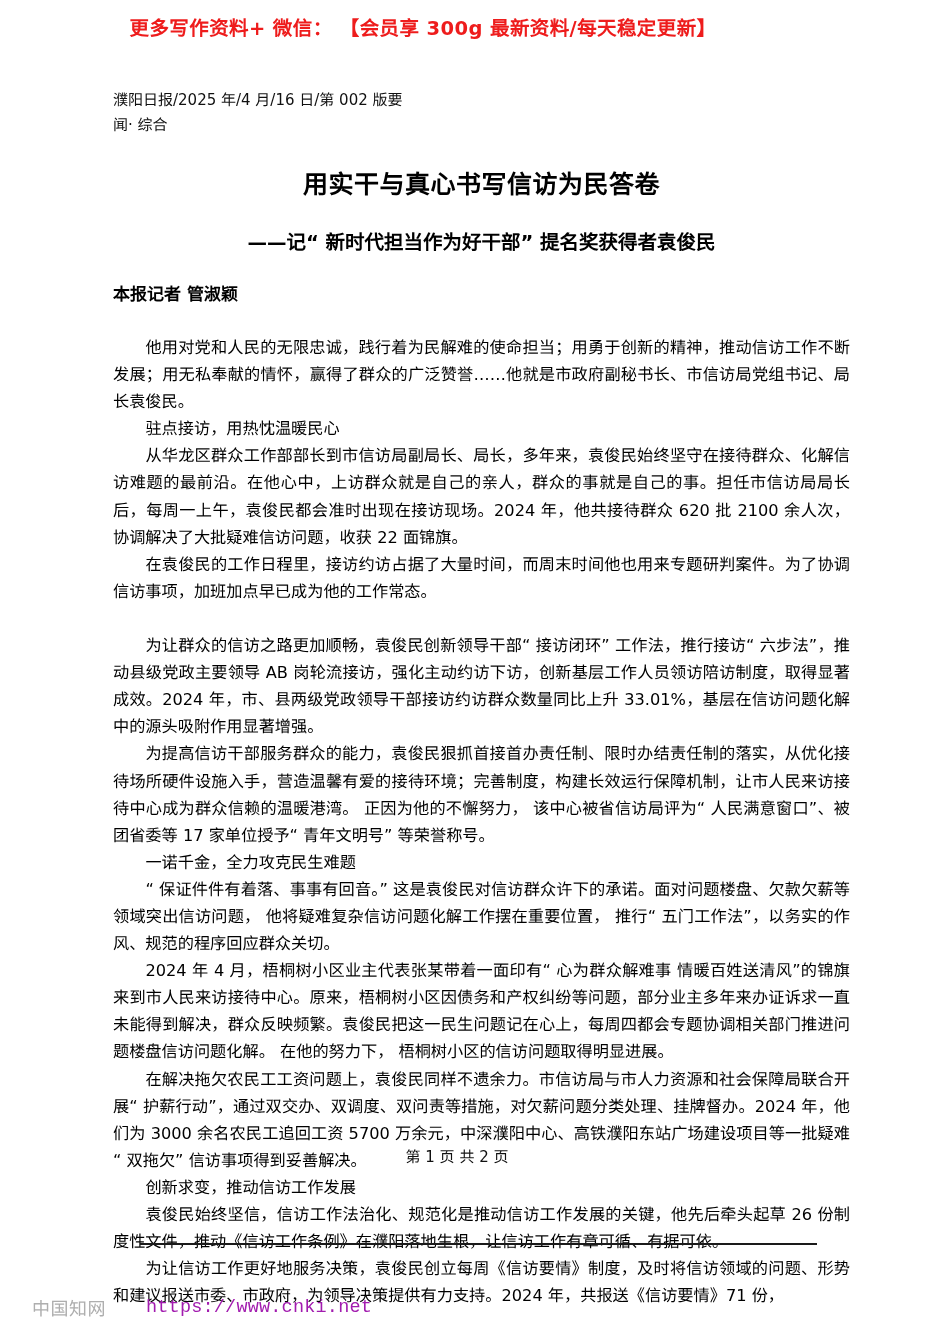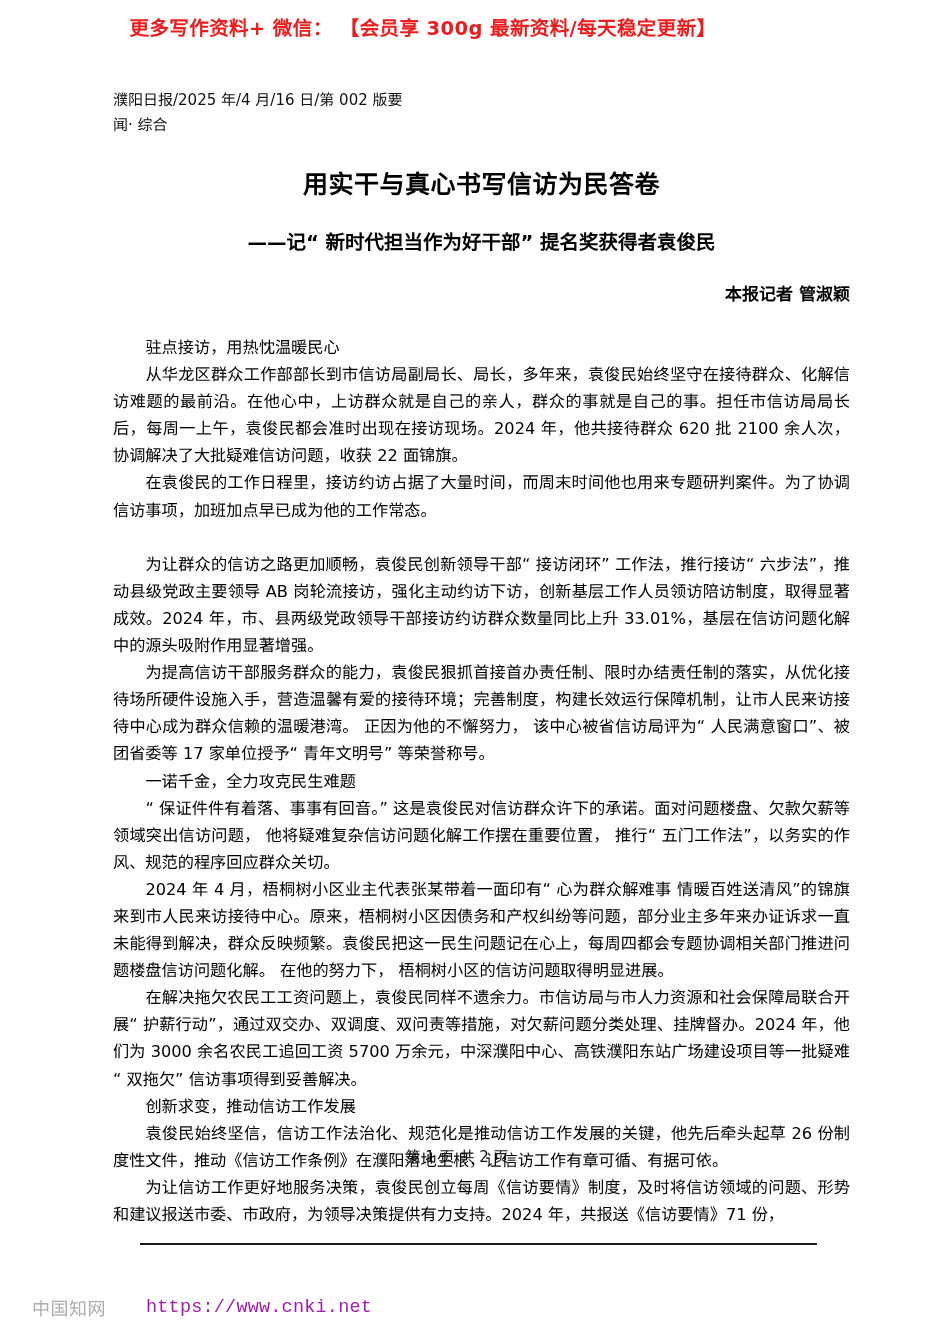--- a/index.html
+++ b/index.html
@@ -66,21 +66,21 @@
   .subtitle {
     margin-top: 26px;
     text-align: center;
     font-size: 19.5px;
     font-weight: bold;
     line-height: 30px;
   }
 
   .byline {
     margin-top: 22px;
-    text-align: right;
+    text-align: left;
     font-size: 17px;
     font-weight: bold;
     line-height: 28px;
   }
 
   .article-body {
     margin-top: 26px;
     font-size: 16.2px;
     line-height: 27.1px;
     text-align: justify;
@@ -152,20 +152,21 @@
 
     <div class="source-line">濮阳日报/2025 年/4 月/16 日/第 002 版要闻· 综合</div>
 
     <h1 class="title">用实干与真心书写信访为民答卷</h1>
 
     <h2 class="subtitle">——记“ 新时代担当作为好干部” 提名奖获得者袁俊民</h2>
 
     <div class="byline">本报记者  管淑颖</div>
 
     <div class="article-body" id="article-body">
+        <p class="para">他用对党和人民的无限忠诚，践行着为民解难的使命担当；用勇于创新的精神，推动信访工作不断发展；用无私奉献的情怀，赢得了群众的广泛赞誉……他就是市政府副秘书长、市信访局党组书记、局长袁俊民。</p>
         <p class="para">驻点接访，用热忱温暖民心</p>
         <p class="para">从华龙区群众工作部部长到市信访局副局长、局长，多年来，袁俊民始终坚守在接待群众、化解信访难题的最前沿。在他心中，上访群众就是自己的亲人，群众的事就是自己的事。担任市信访局局长后，每周一上午，袁俊民都会准时出现在接访现场。2024 年，他共接待群众 620 批 2100 余人次，协调解决了大批疑难信访问题，收获 22 面锦旗。</p>
         <p class="para">在袁俊民的工作日程里，接访约访占据了大量时间，而周末时间他也用来专题研判案件。为了协调信访事项，加班加点早已成为他的工作常态。</p>
         <p class="para blank-before">为让群众的信访之路更加顺畅，袁俊民创新领导干部“ 接访闭环” 工作法，推行接访“ 六步法”，推动县级党政主要领导 AB 岗轮流接访，强化主动约访下访，创新基层工作人员领访陪访制度，取得显著成效。2024 年，市、县两级党政领导干部接访约访群众数量同比上升 33.01%，基层在信访问题化解中的源头吸附作用显著增强。</p>
         <p class="para">为提高信访干部服务群众的能力，袁俊民狠抓首接首办责任制、限时办结责任制的落实，从优化接待场所硬件设施入手，营造温馨有爱的接待环境；完善制度，构建长效运行保障机制，让市人民来访接待中心成为群众信赖的温暖港湾。 正因为他的不懈努力， 该中心被省信访局评为“ 人民满意窗口”、被团省委等 17 家单位授予“ 青年文明号” 等荣誉称号。</p>
         <p class="para">一诺千金，全力攻克民生难题</p>
         <p class="para">“ 保证件件有着落、事事有回音。” 这是袁俊民对信访群众许下的承诺。面对问题楼盘、欠款欠薪等领域突出信访问题， 他将疑难复杂信访问题化解工作摆在重要位置， 推行“ 五门工作法”，以务实的作风、规范的程序回应群众关切。</p>
         <p class="para">2024 年 4 月，梧桐树小区业主代表张某带着一面印有“ 心为群众解难事  情暖百姓送清风”的锦旗来到市人民来访接待中心。原来，梧桐树小区因债务和产权纠纷等问题，部分业主多年来办证诉求一直未能得到解决，群众反映频繁。袁俊民把这一民生问题记在心上，每周四都会专题协调相关部门推进问题楼盘信访问题化解。 在他的努力下， 梧桐树小区的信访问题取得明显进展。</p>
         <p class="para">在解决拖欠农民工工资问题上，袁俊民同样不遗余力。市信访局与市人力资源和社会保障局联合开展“ 护薪行动”，通过双交办、双调度、双问责等措施，对欠薪问题分类处理、挂牌督办。2024 年，他们为 3000 余名农民工追回工资 5700 万余元，中深濮阳中心、高铁濮阳东站广场建设项目等一批疑难“ 双拖欠” 信访事项得到妥善解决。</p>
         <p class="para">创新求变，推动信访工作发展</p>

